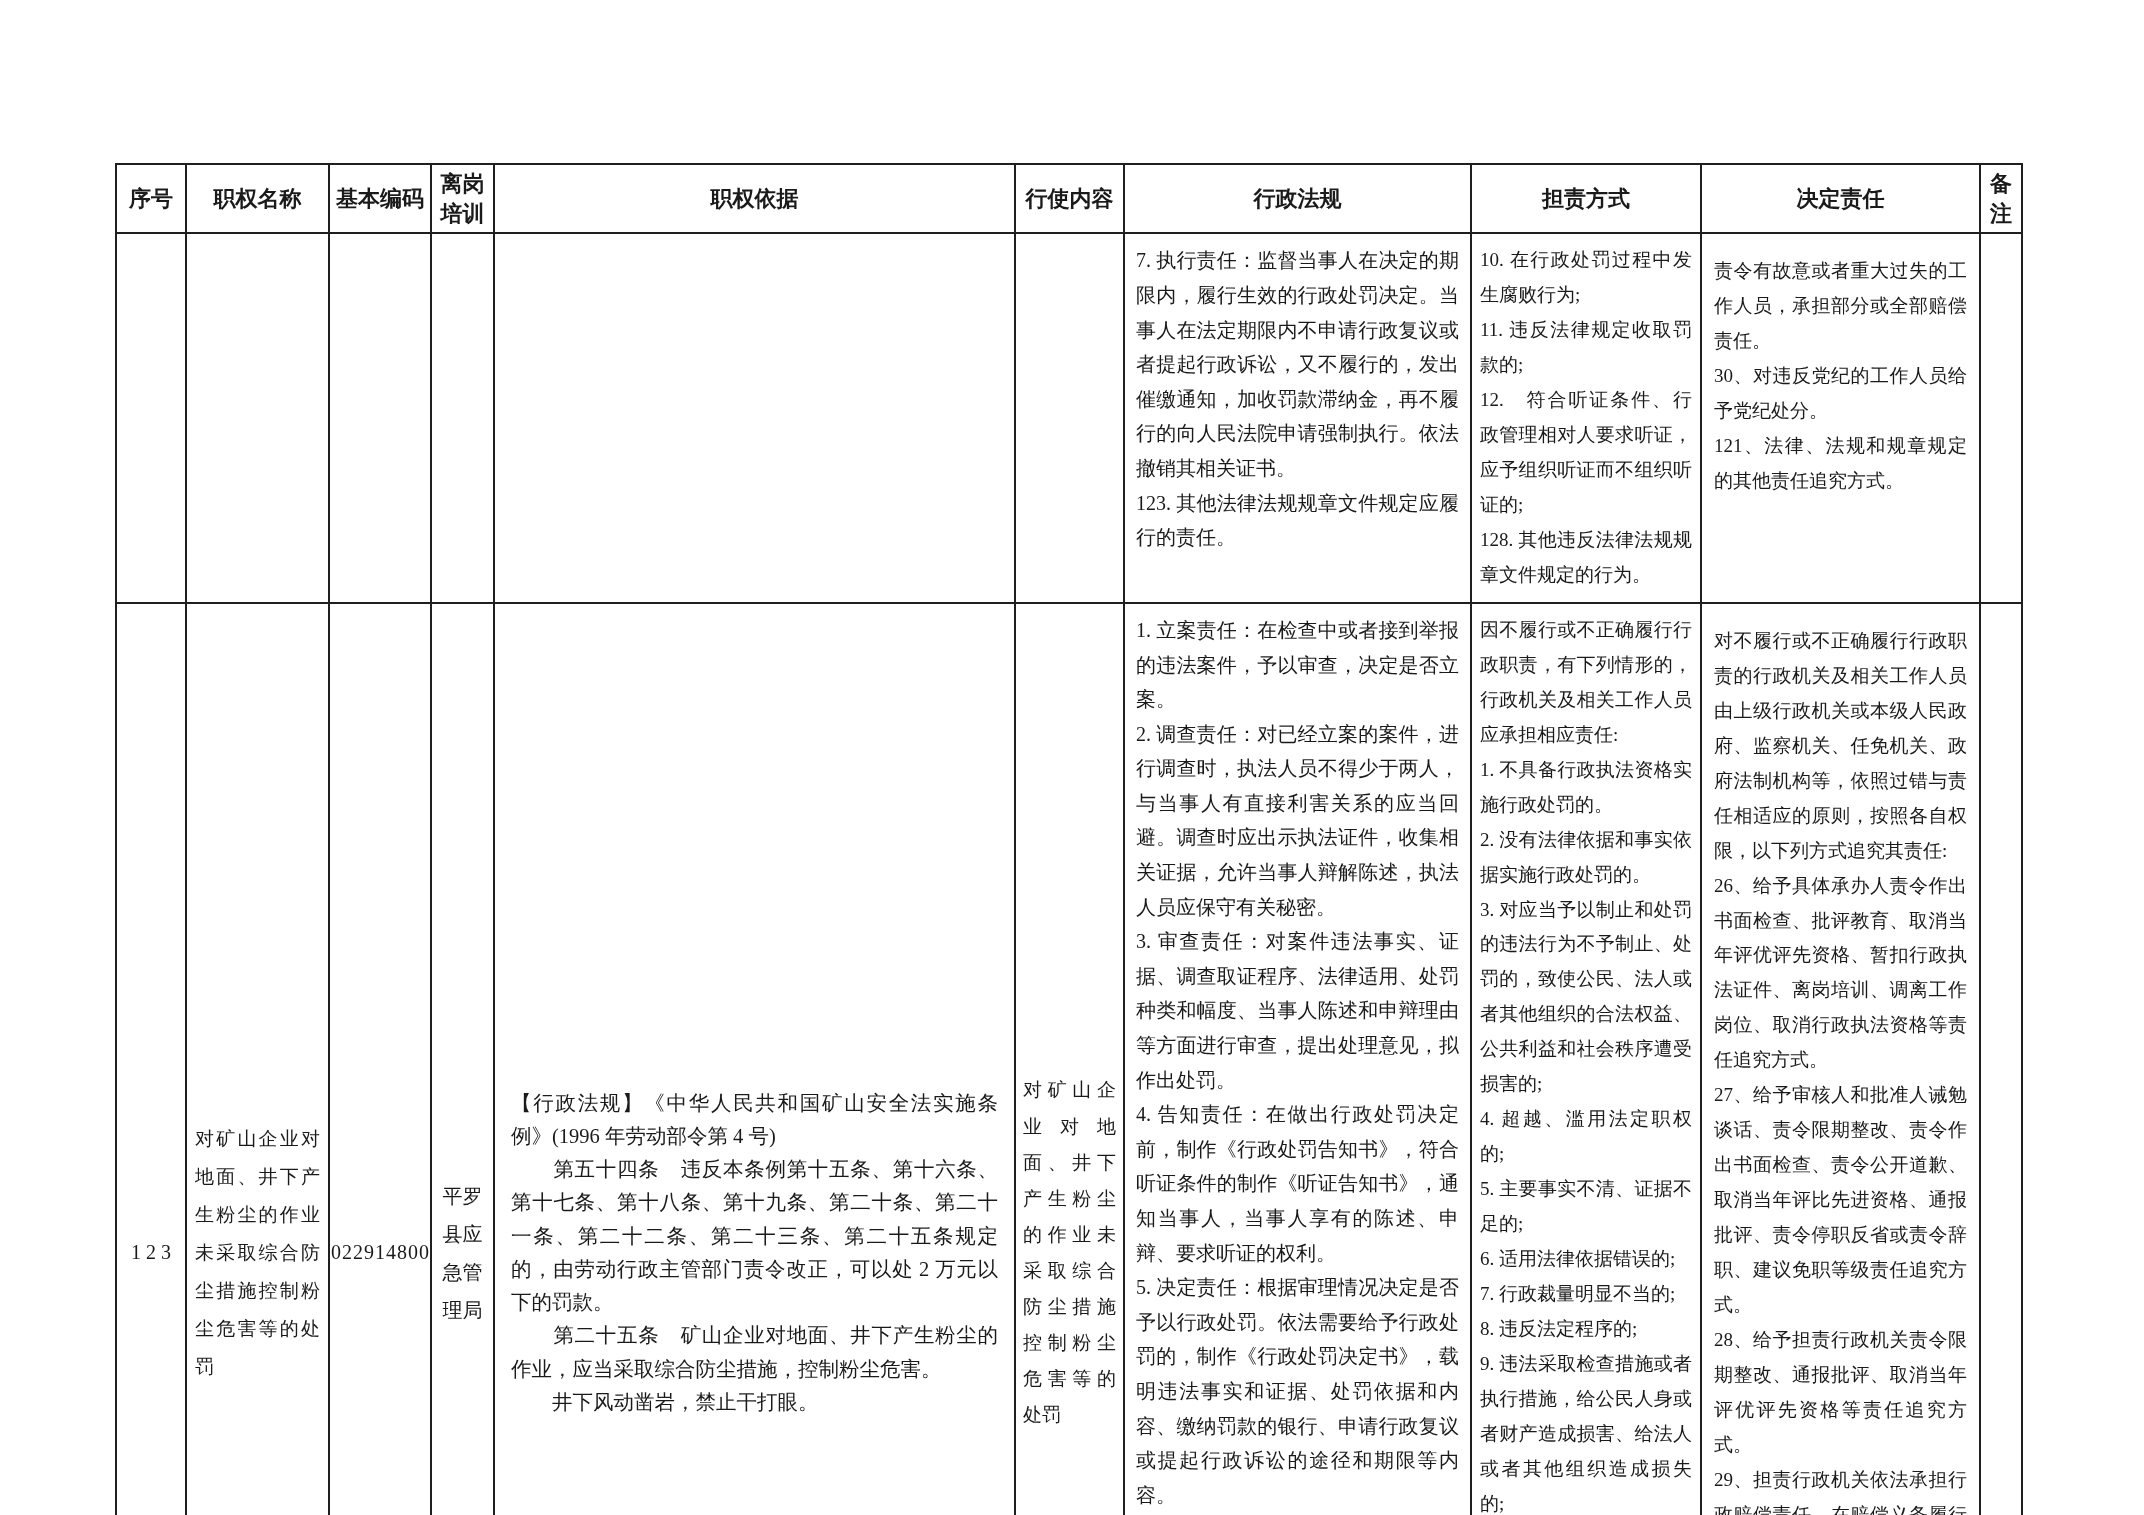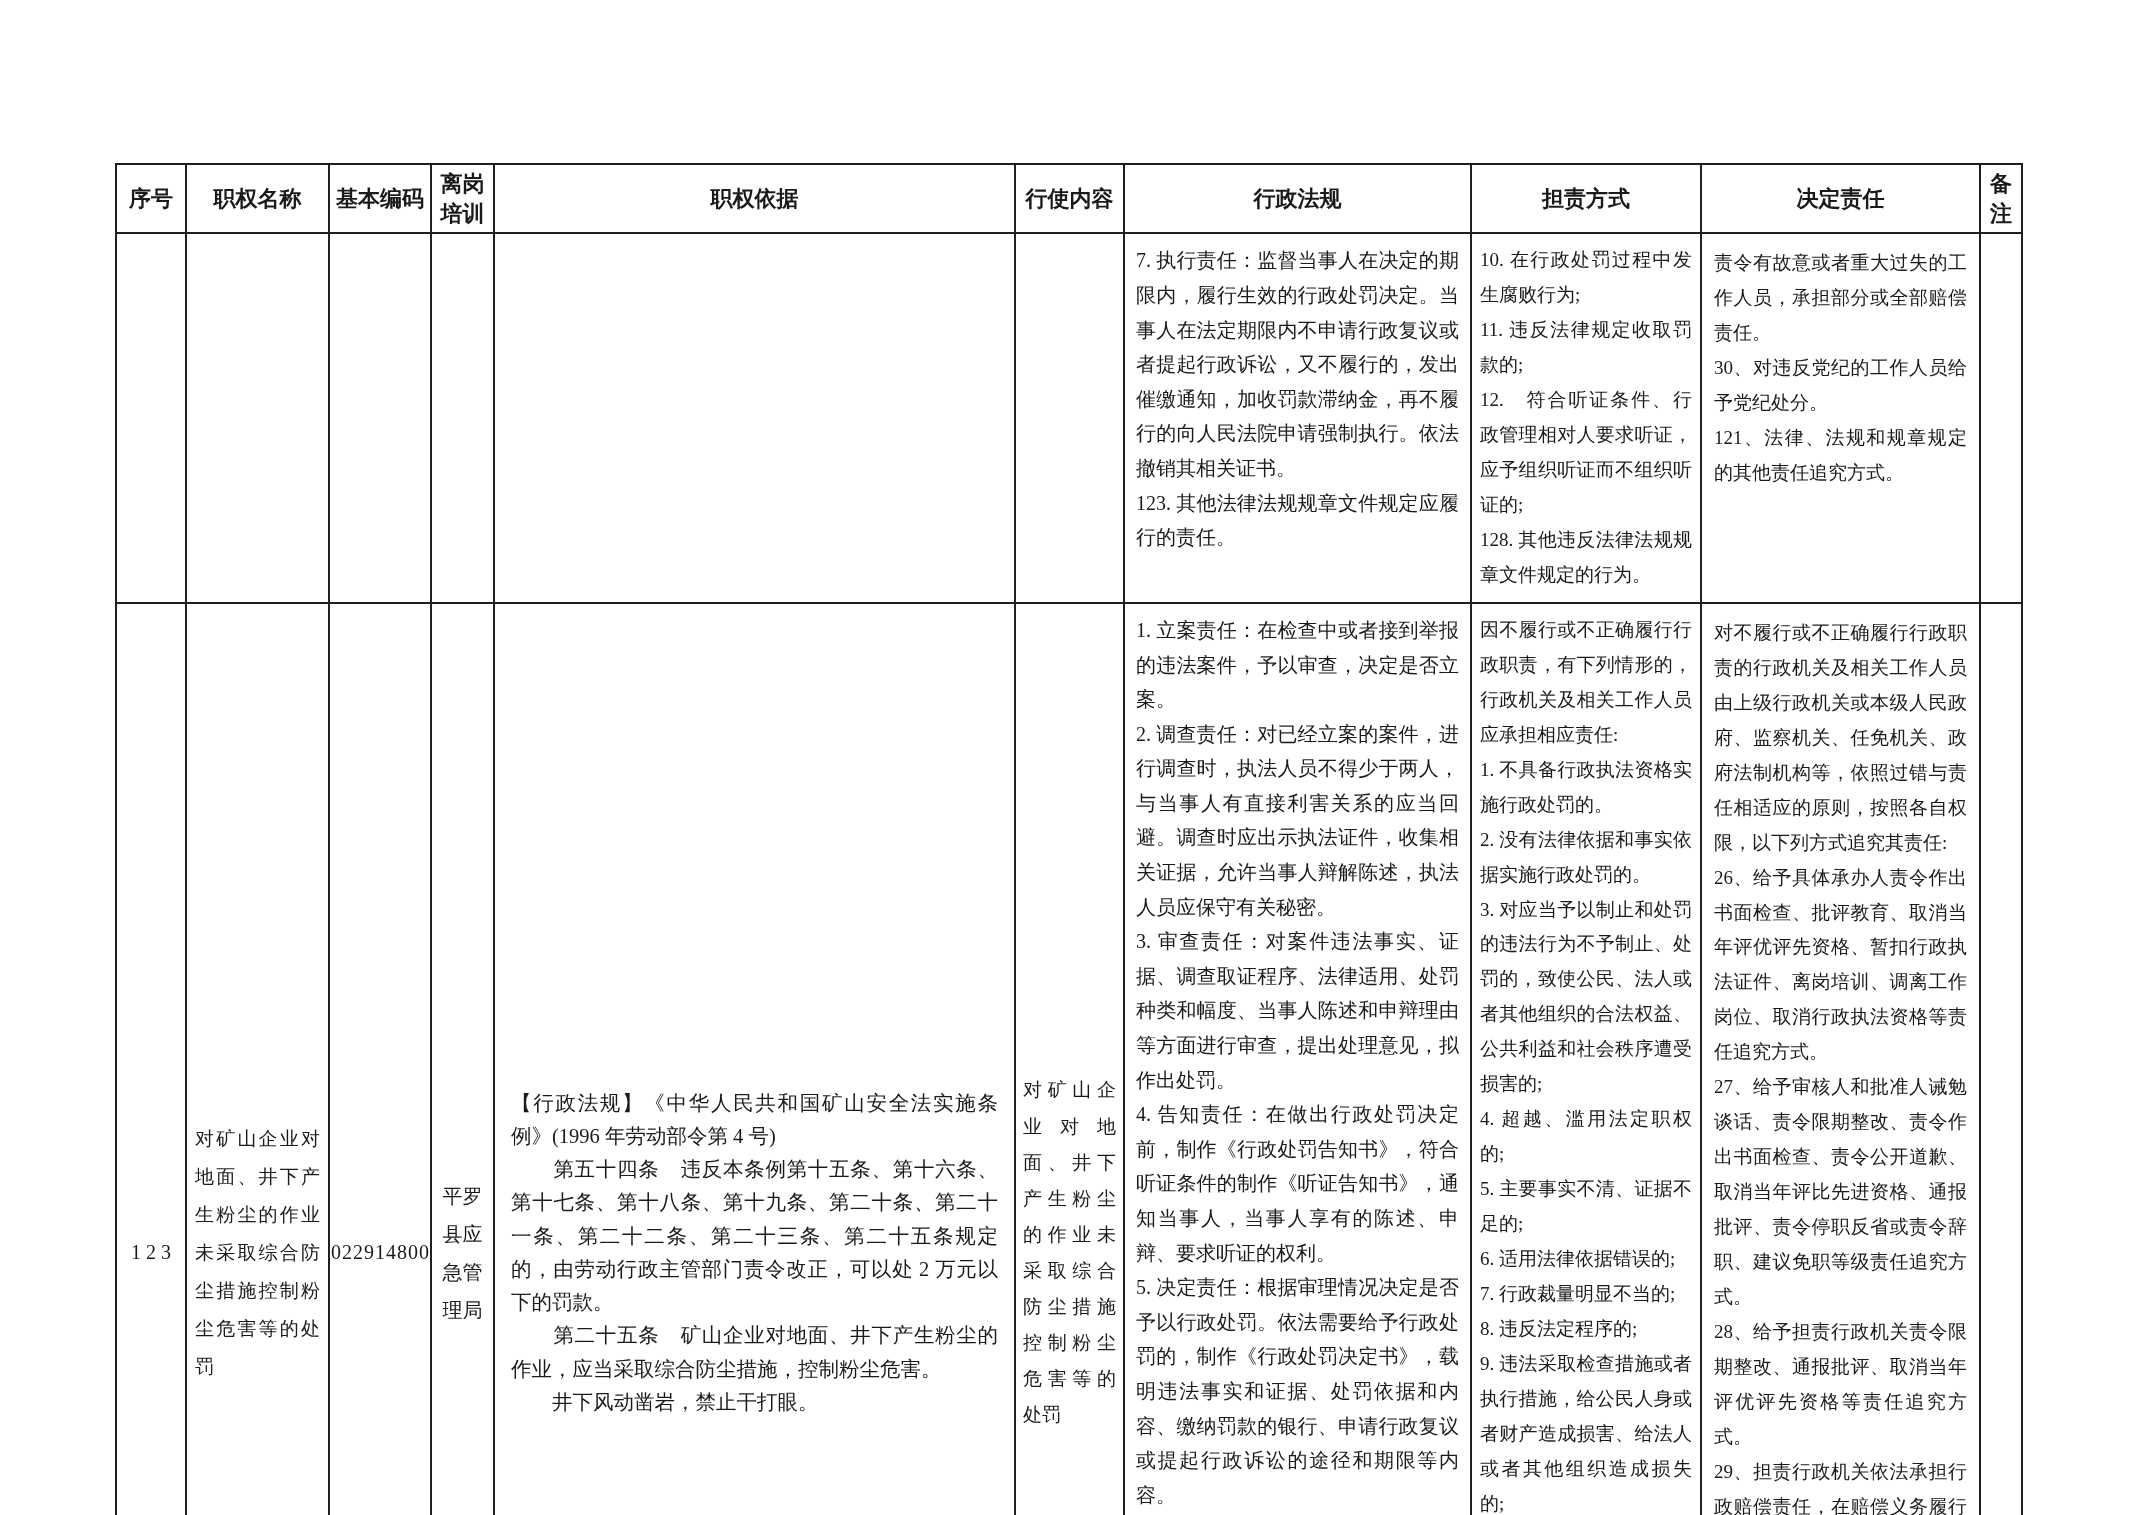--- a/index.html
+++ b/index.html
@@ -46,21 +46,21 @@
   .cell-zeren{
     font-size:20px;text-align:justify;text-justify:inter-ideograph;
     padding:9px 11px;line-height:1.73;
   }
   .cell-zhuize{
     font-size:19px;text-align:justify;text-justify:inter-ideograph;
     padding:9px 8px;line-height:1.84;
   }
   .cell-danze{
     font-size:19px;text-align:justify;text-justify:inter-ideograph;
-    padding:12px 12px;line-height:1.84;
+    padding:20px 12px;line-height:1.84;
   }
   .cell-beizhu{font-size:19px;}
 </style>
 </head>
 <body>
 
 <div class="sheet">
   <table class="grid">
     <colgroup>
       <col style="width:70px">

